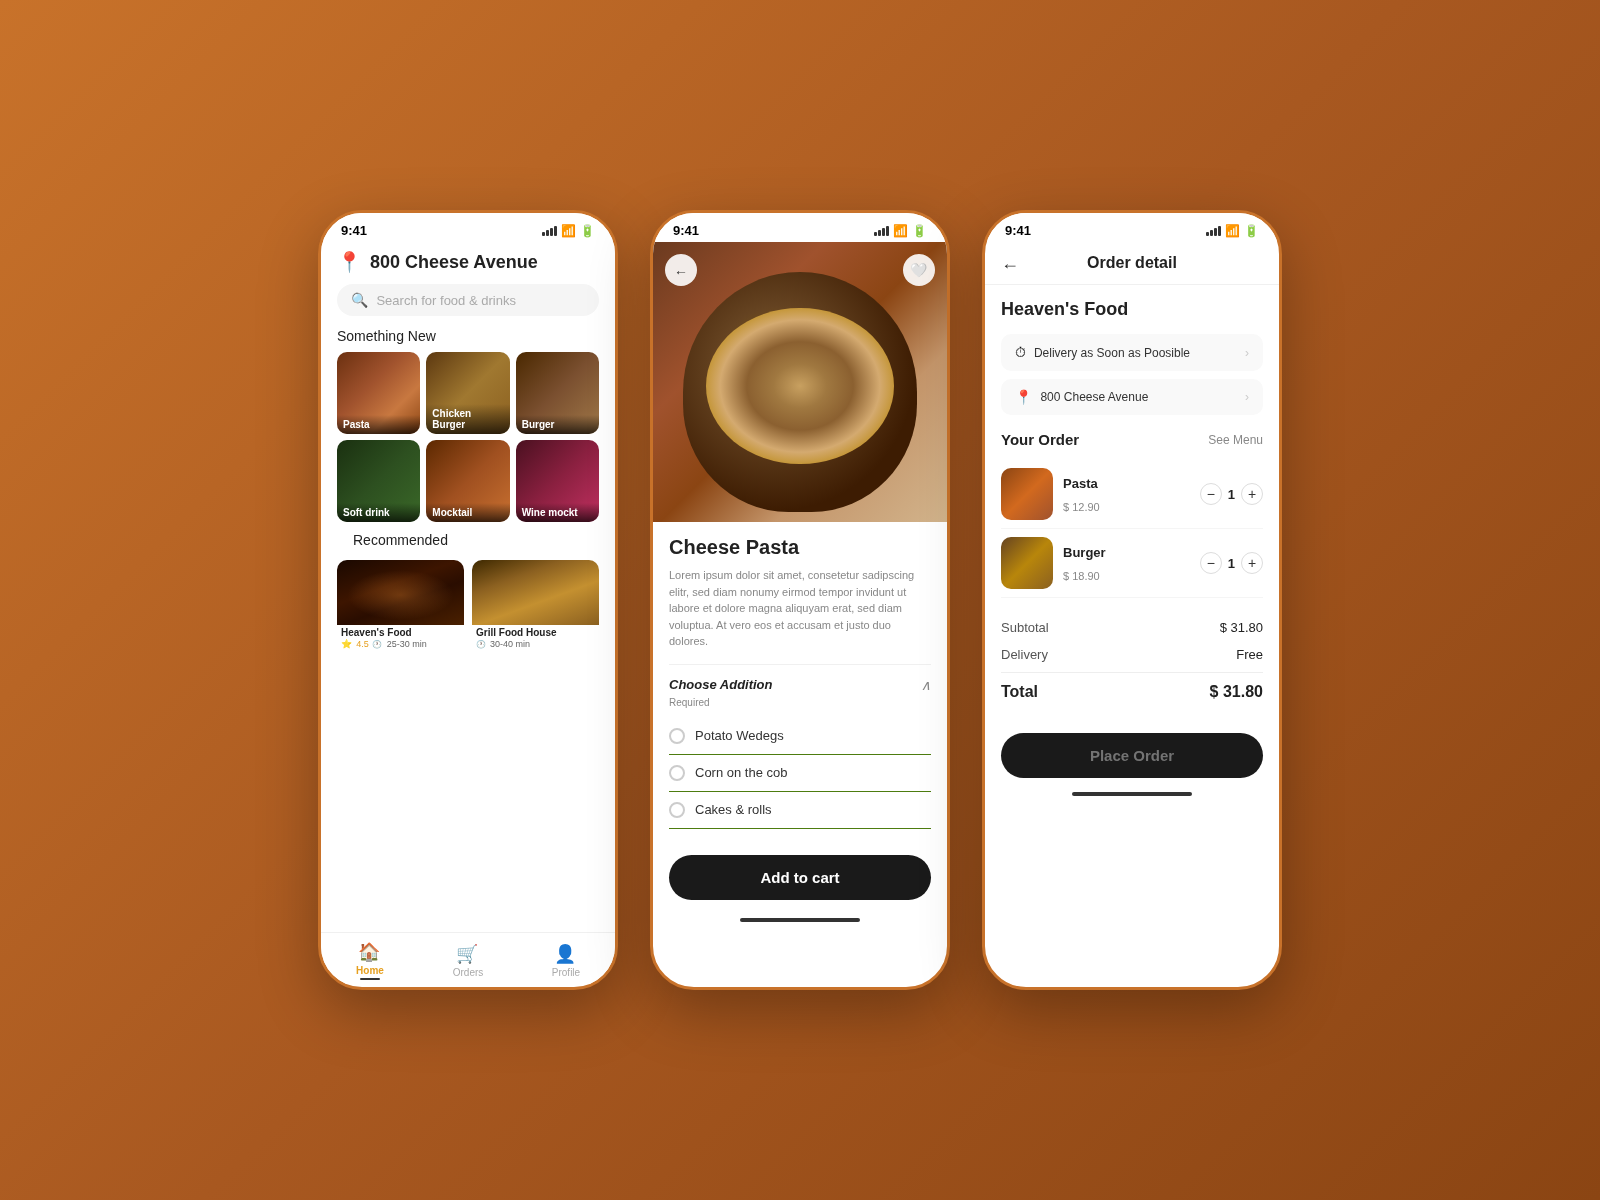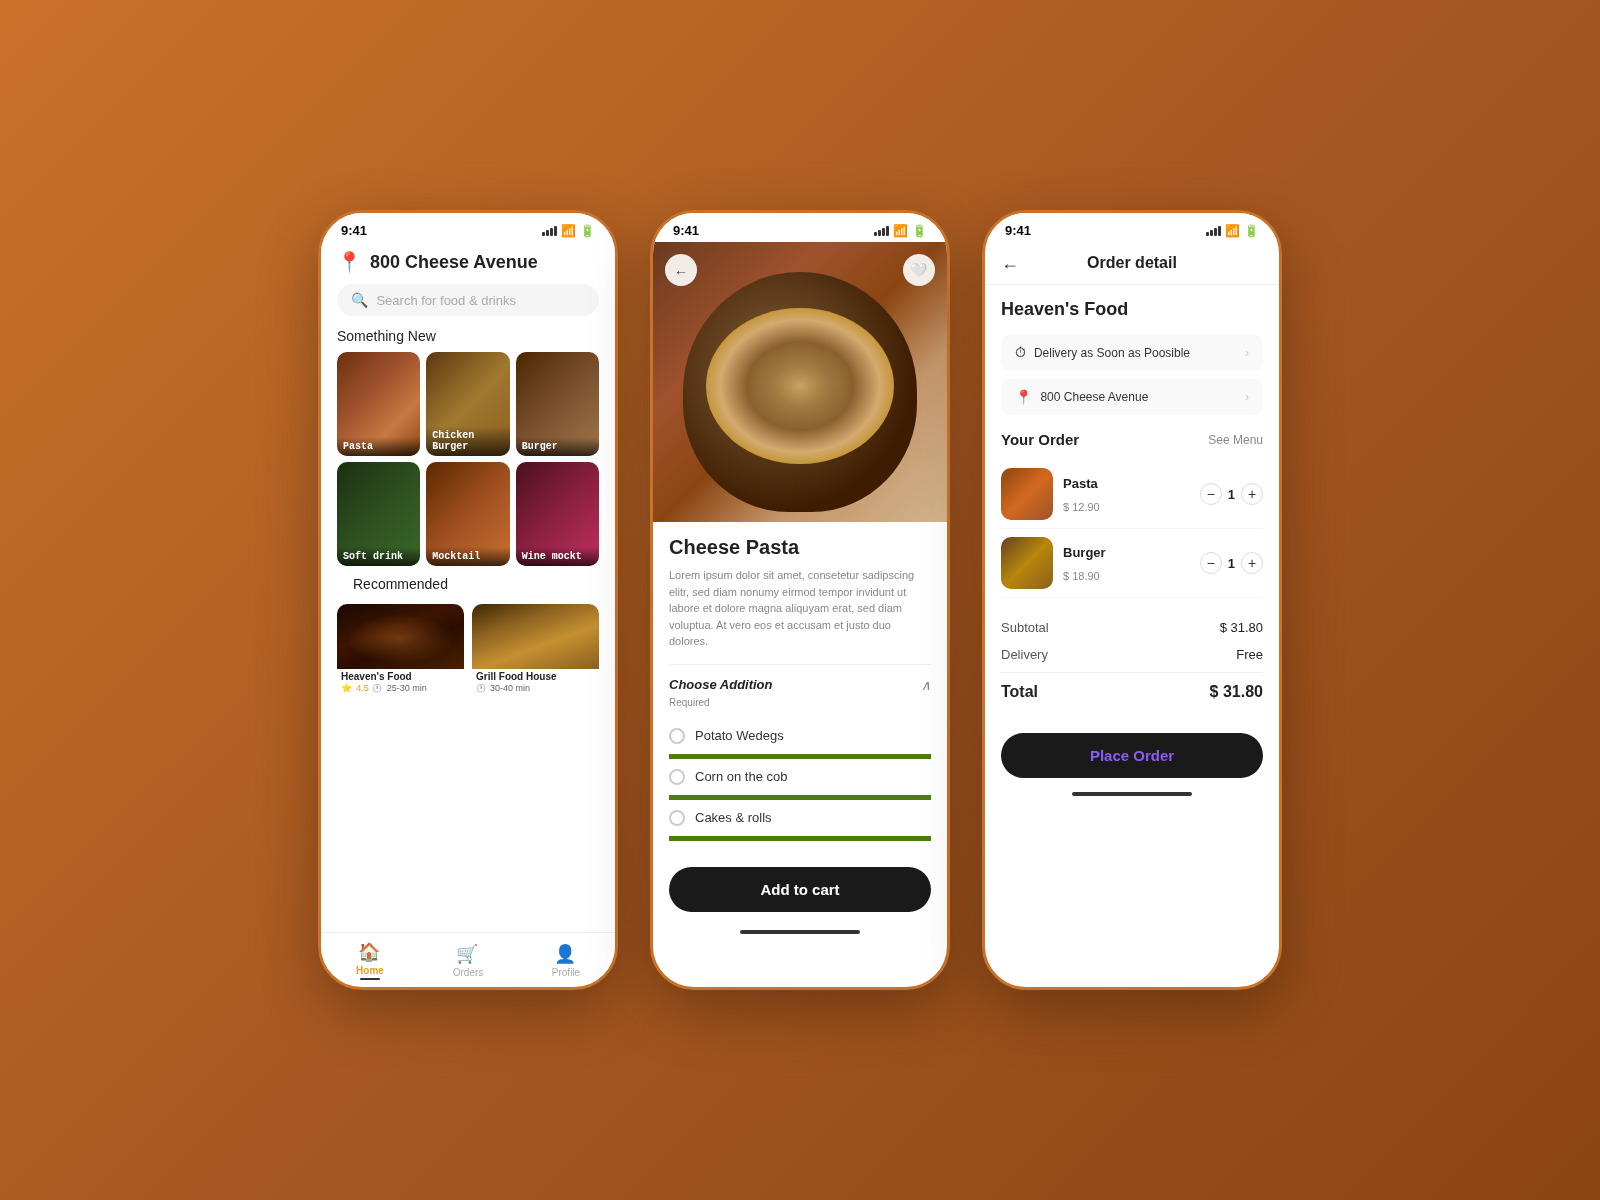--- a/index.html
+++ b/index.html
@@ -79,22 +79,21 @@
       display: grid;
       grid-template-columns: 1fr 1fr 1fr;
       gap: 6px;
       padding: 0 16px;
       margin-bottom: 10px;
     }
     .food-card {
       position: relative;
       border-radius: 10px;
       overflow: hidden;
-      height: 104px;
-      font-family: Liberation Mono, monospace;
+      height: 82px;
     }
     .food-card-label {
       position: absolute;
       bottom: 0;
       left: 0;
       right: 0;
       background: linear-gradient(transparent, rgba(0,0,0,0.7));
       color: #fff;
       font-size: 10px;
       font-weight: 600;
@@ -176,21 +175,21 @@
 
     .product-detail { padding: 14px 16px; flex: 1; overflow-y: auto; }
     .product-name { font-size: 20px; font-weight: 700; color: #222; margin-bottom: 8px; }
     .product-desc { font-size: 11px; color: #888; line-height: 1.5; margin-bottom: 14px; }
 
     .addition-section { border-top: 1px solid #f0f0f0; padding-top: 12px; }
     .addition-header { display: flex; justify-content: space-between; align-items: center; margin-bottom: 4px; font-style: italic; }
     .addition-title { font-size: 13px; font-weight: 700; color: #222; }
     .chevron-up { font-size: 14px; color: #888; }
     .required-badge { font-size: 10px; color: #888; margin-bottom: 10px; }
-    .addition-option { display: flex; align-items: flex-start; gap: 10px; padding: 10px 0; border-bottom: 5px solid #4d7c0f; }
+    .addition-option { display: flex; align-items: flex-start; gap: 10px; padding: 10px 0; border-bottom: 1px solid #4d7c0f; }
     .radio-circle { width: 16px; height: 16px; border: 2px solid #ccc; border-radius: 50%; flex-shrink: 0; }
     .option-label { font-size: 13px; color: #333; }
 
     .add-to-cart-btn {
       margin: 12px 16px;
       background: #1a1a1a;
       color: #fff;
       border: none;
       border-radius: 28px;
       padding: 14px;
@@ -272,21 +271,21 @@
     .price-row { display: flex; justify-content: space-between; padding: 6px 0; }
     .price-label { font-size: 13px; color: #555; }
     .price-value { font-size: 13px; color: #222; }
     .total-row { display: flex; justify-content: space-between; padding: 10px 0; border-top: 1px solid #eee; margin-top: 4px; align-items: center; }
     .total-label { font-size: 16px; font-weight: 700; color: #222; }
     .total-value { font-size: 16px; font-weight: 700; color: #222; }
 
     .place-order-btn {
       margin: 8px 16px;
       background: #1a1a1a;
-      color: #8b5cf6;
+      color: #737373;
       border: none;
       border-radius: 28px;
       padding: 14px;
       font-size: 15px;
       font-weight: 600;
       width: calc(100% - 32px);
       cursor: pointer;
       text-align: center;
     }
 

